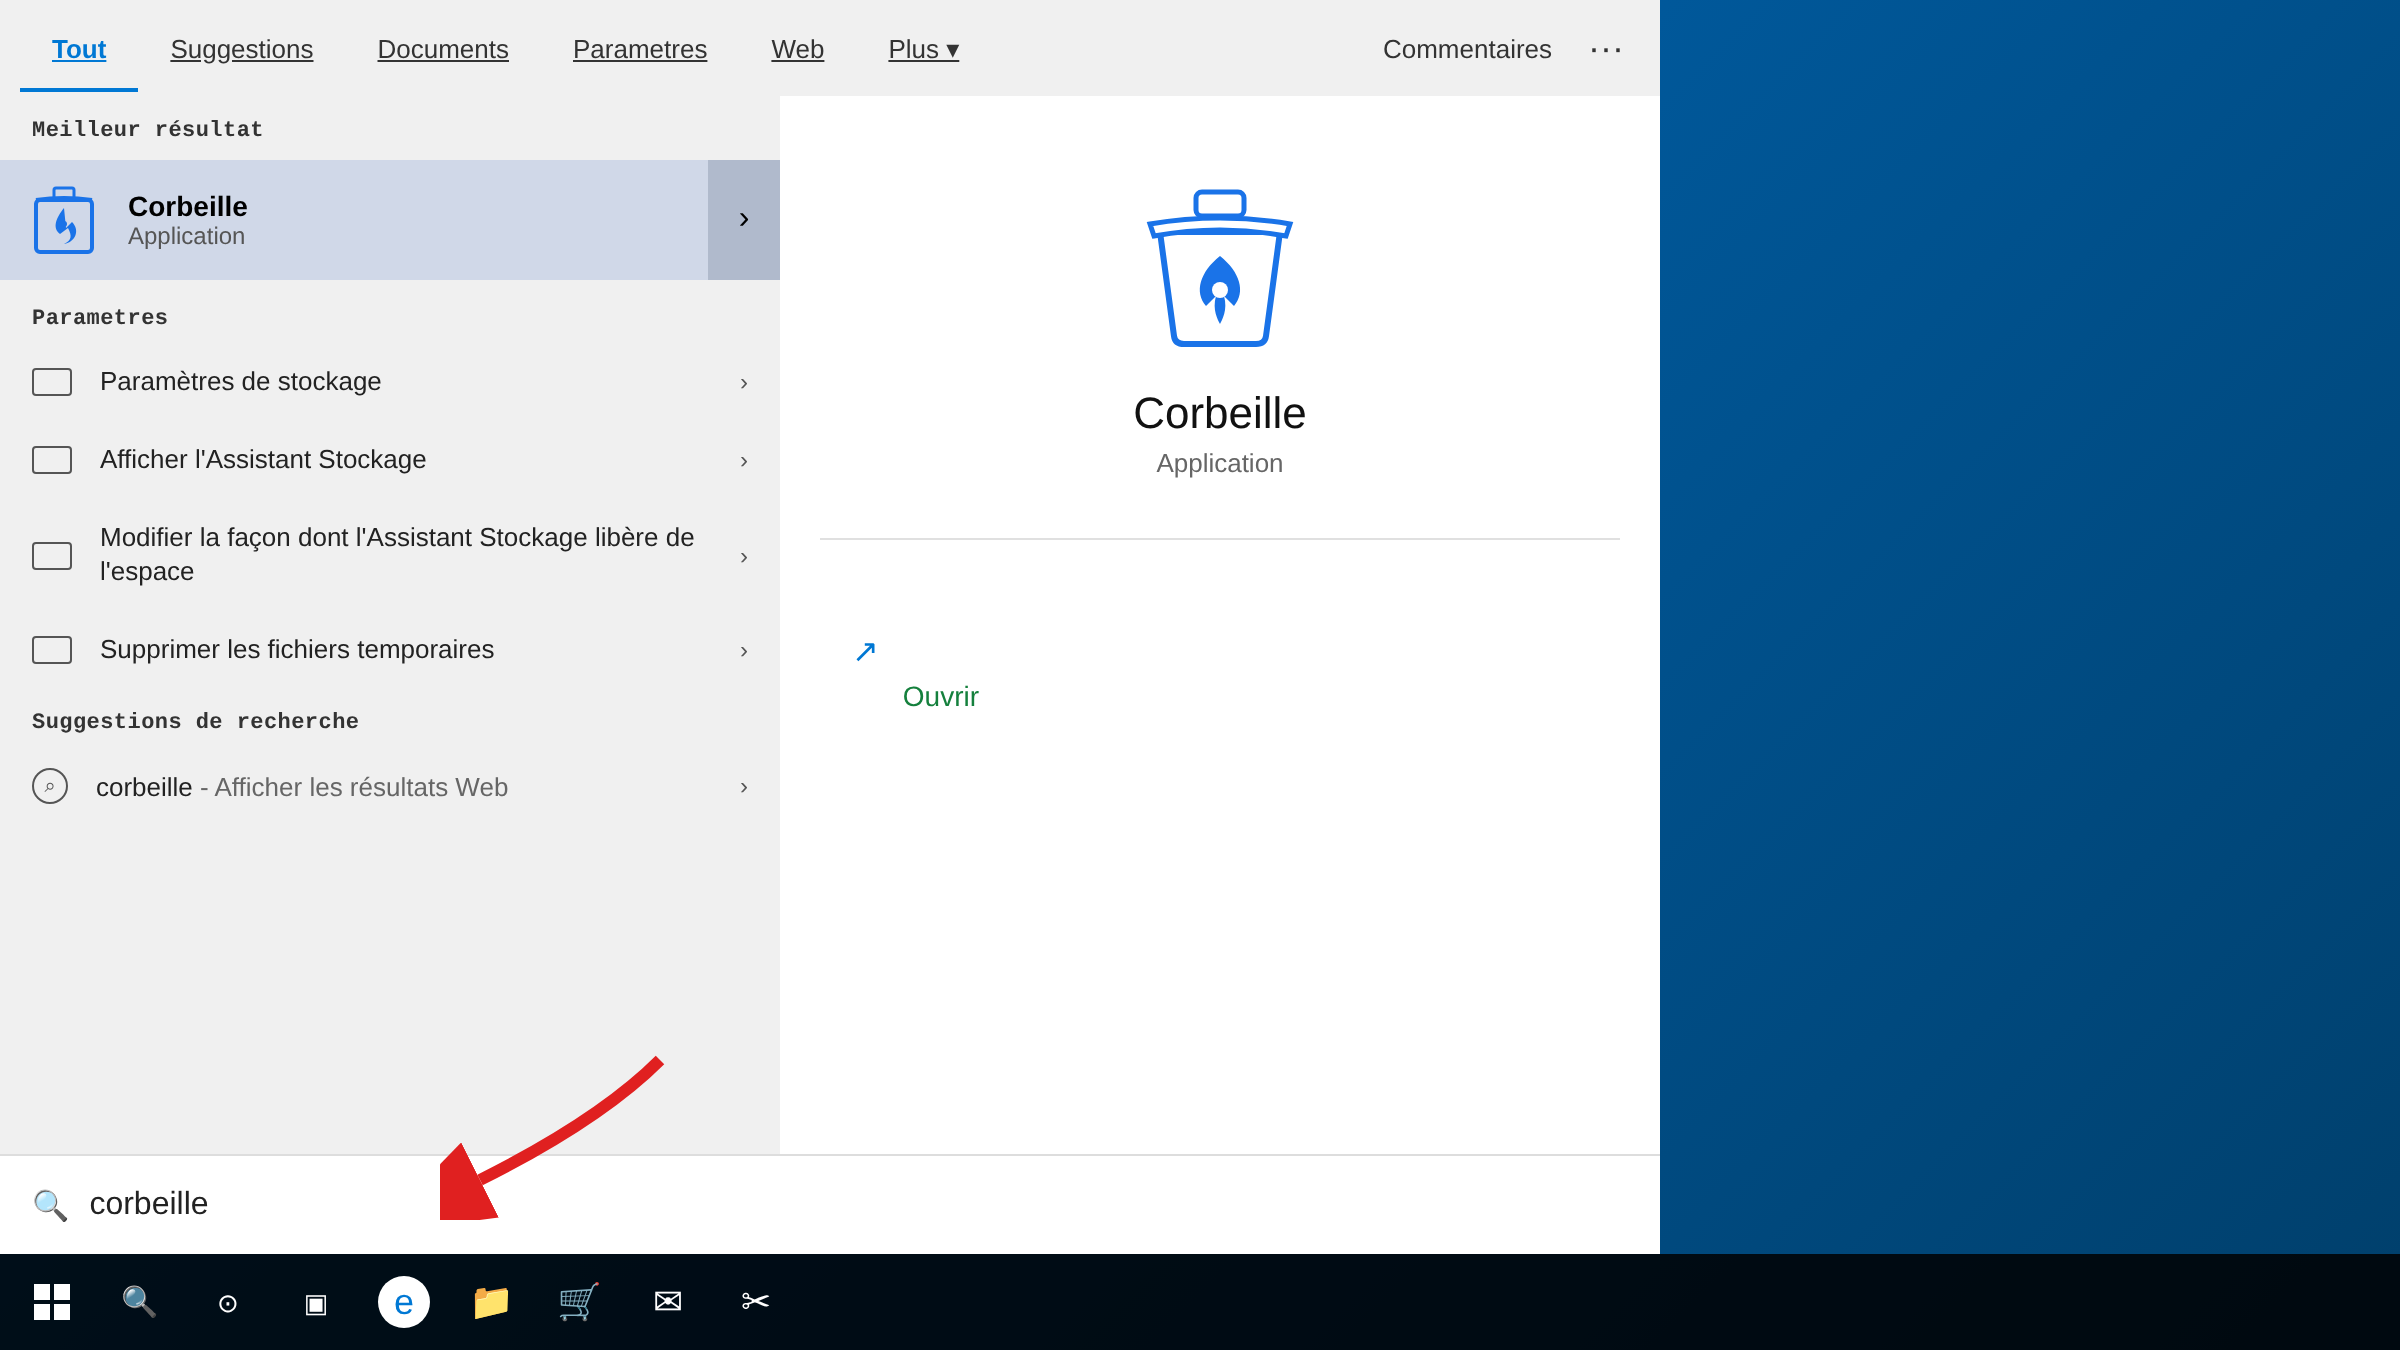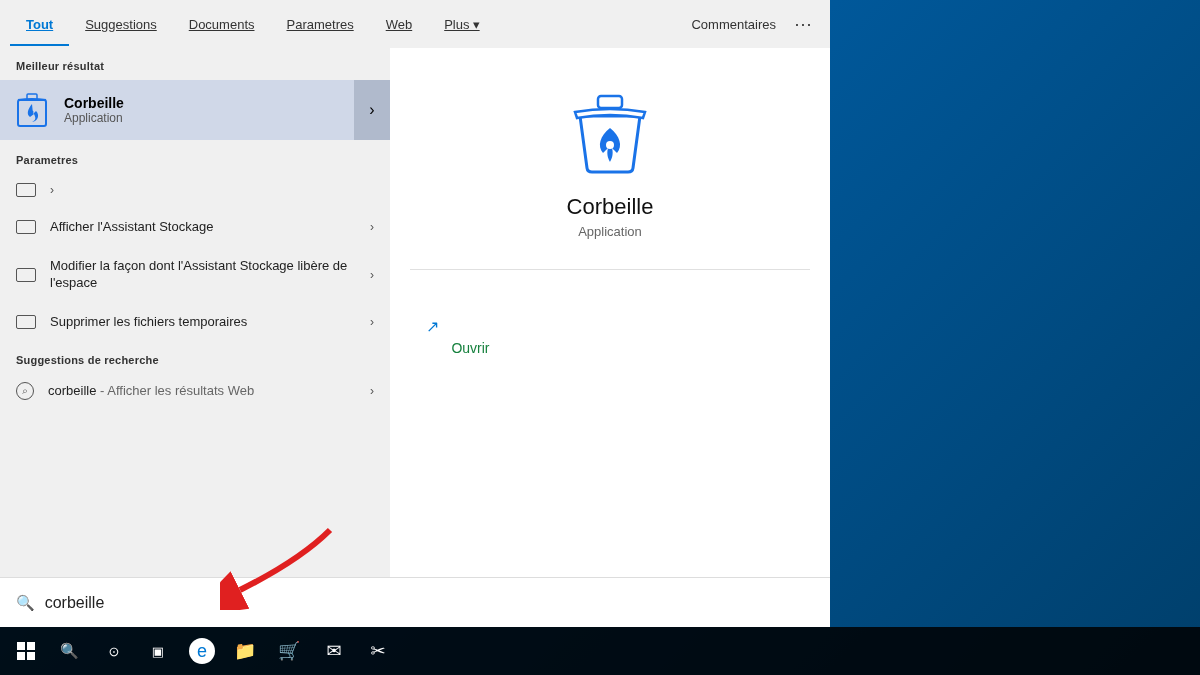--- a/index.html
+++ b/index.html
@@ -101,20 +101,21 @@
       flex-direction: column;
       flex-shrink: 0;
     }
 
     .section-header {
       font-size: 11px;
       font-weight: 600;
       color: #333;
       padding: 12px 4px 6px 16px;
       letter-spacing: 0.02em;
+      font-family: Liberation Mono, monospace;
     }
 
     
     .best-result-item {
       display: flex;
       align-items: center;
       padding: 10px 12px;
       background: #d0d8e8;
       cursor: pointer;
       margin: 2px 0;
@@ -396,20 +397,21 @@
           </div>
           <div class="arrow-btn">
             <span>›</span>
           </div>
         </div>
 
         <div class="section-header">Parametres</div>
 
         <div class="list-item">
           <div class="list-item-icon"></div>
+          <span class="list-item-text">Paramètres de stockage</span>
           <span class="list-item-chevron">›</span>
         </div>
 
         <div class="list-item">
           <div class="list-item-icon"></div>
           <span class="list-item-text">Afficher l'Assistant Stockage</span>
           <span class="list-item-chevron">›</span>
         </div>
 
         <div class="list-item">

